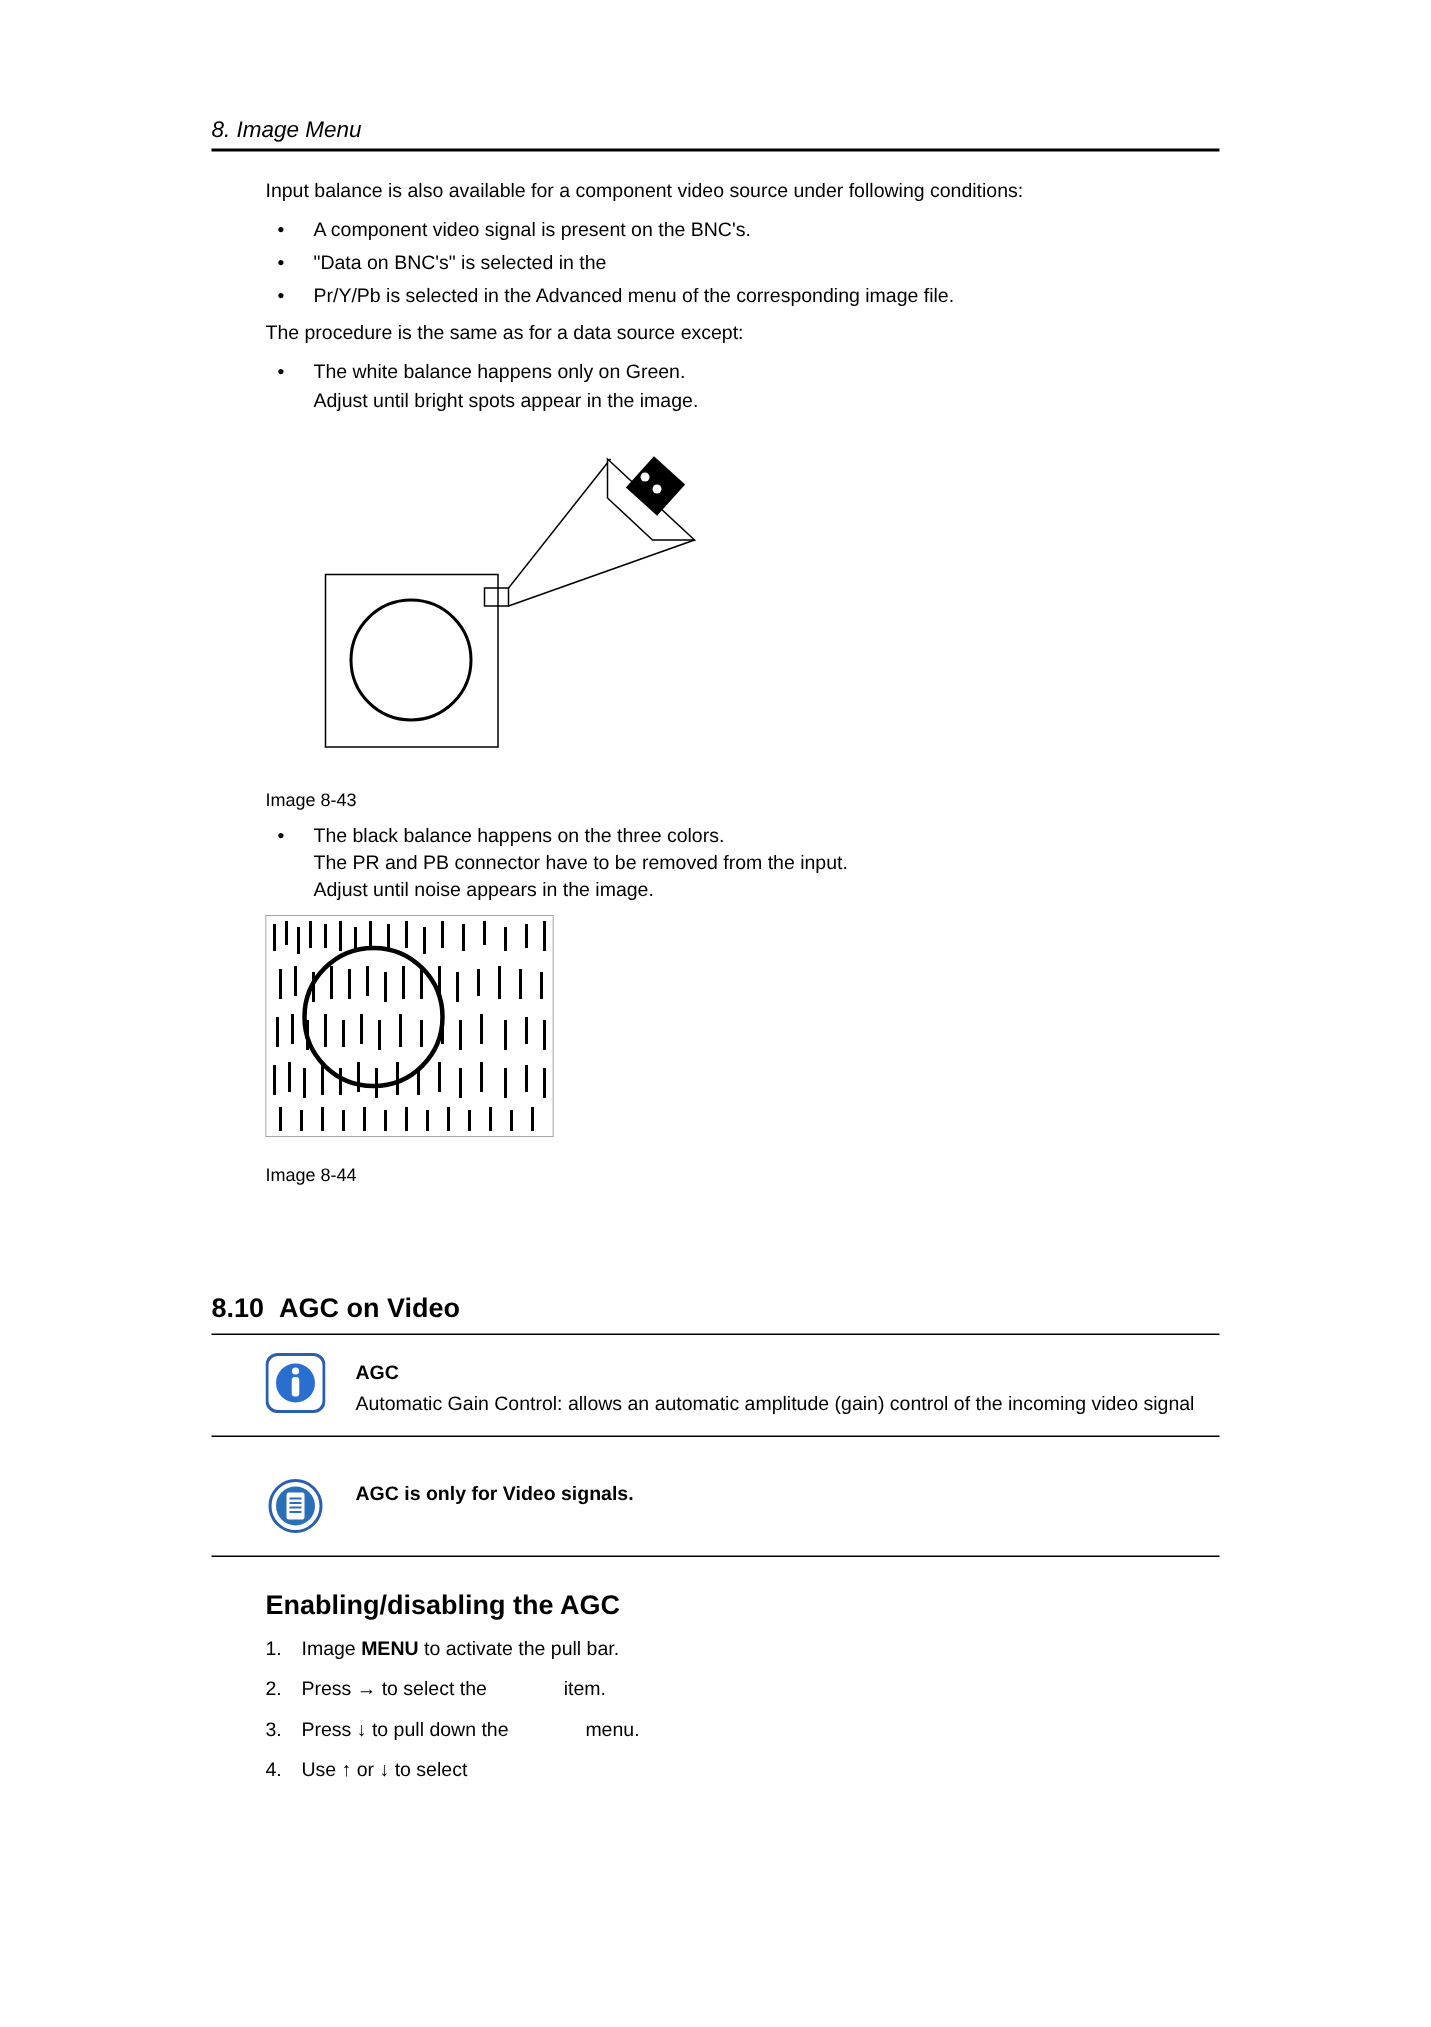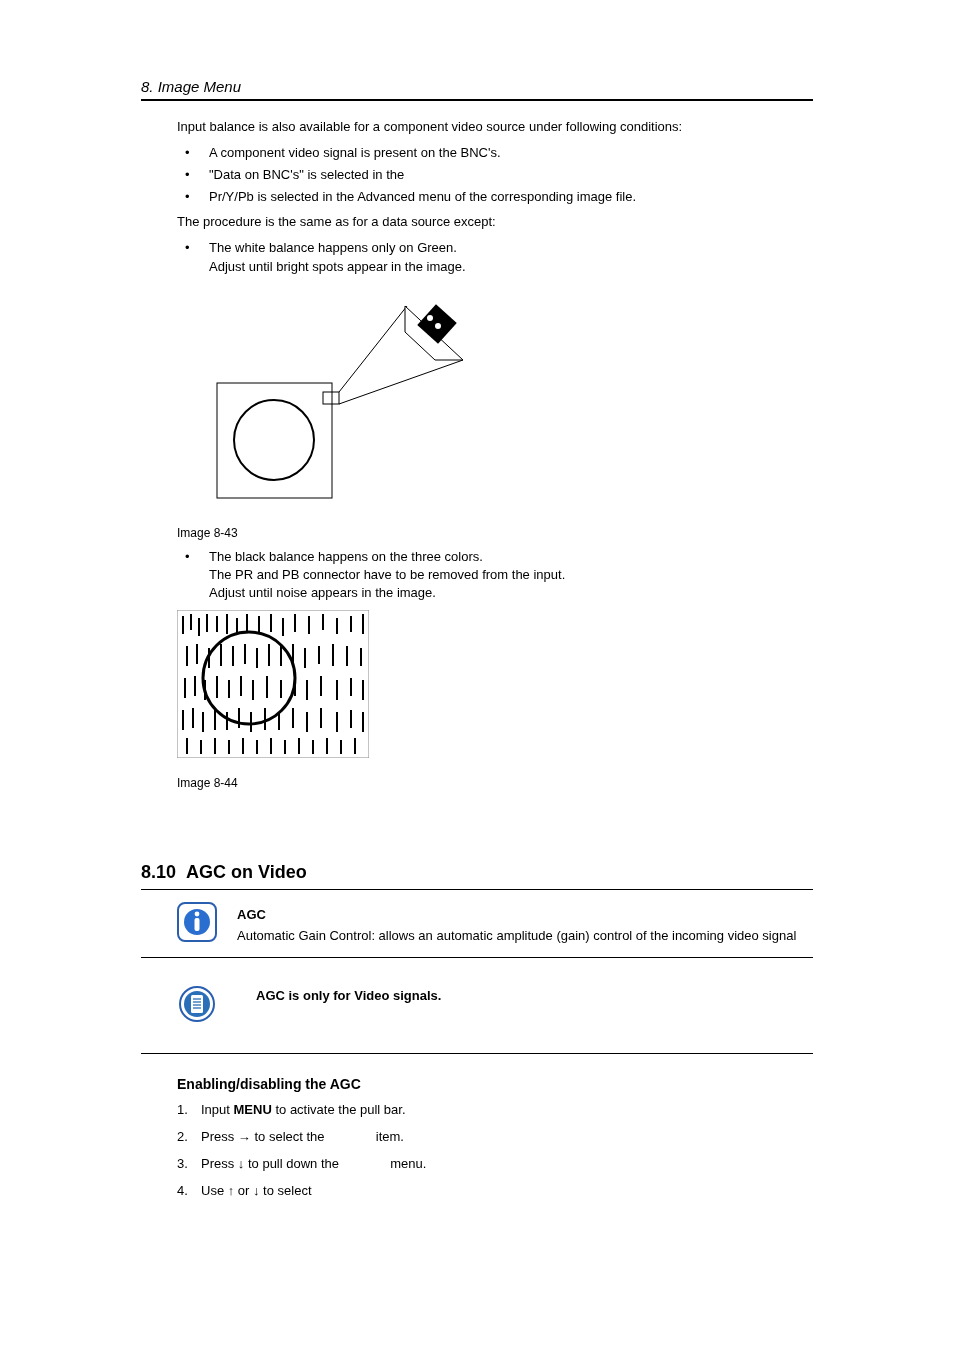--- a/index.html
+++ b/index.html
@@ -91,32 +91,31 @@
   .info-title {
     font-weight: bold;
     margin-bottom: 6px;
   }
   .info-desc {
     line-height: 1.3;
   }
   .note-box {
     display: flex;
     align-items: flex-start;
-    padding: 10px 0 26px 36px;
+    padding: 10px 0 10px 36px;
     border-bottom: 1px solid #000;
     margin-top: 14px;
-    gap: 19px;
   }
   .note-text {
     font-weight: bold;
     padding-top: 6px;
   }
   .subheading {
     font-weight: bold;
-    font-size: 14px;
+    font-size: 18px;
     margin: 22px 0 10px 0;
   }
   ol.steps {
     list-style: none;
     padding-left: 0;
     margin: 0;
     counter-reset: step;
   }
   ol.steps > li {
     counter-increment: step;
@@ -331,21 +330,21 @@
         </svg>
       </span>
     </div>
     <div class="note-text">AGC is only for Video signals.</div>
   </div>
 
   <div class="content-indent">
     <div class="subheading">Enabling/disabling the AGC</div>
     <ol class="steps">
       <li>
-        <span>Input </span><b>MENU</b><span> to activate the pull bar.</span>
+        <span>Image </span><b>MENU</b><span> to activate the pull bar.</span>
       </li>
       <li>
         <span>Press → to select the </span><span class="italic-gap"></span><span> item.</span>
       </li>
       <li>
         <span>Press ↓ to pull down the </span><span class="italic-gap"></span><span> menu.</span>
       </li>
       <li>
         <span>Use ↑ or ↓ to select</span>
       </li>

